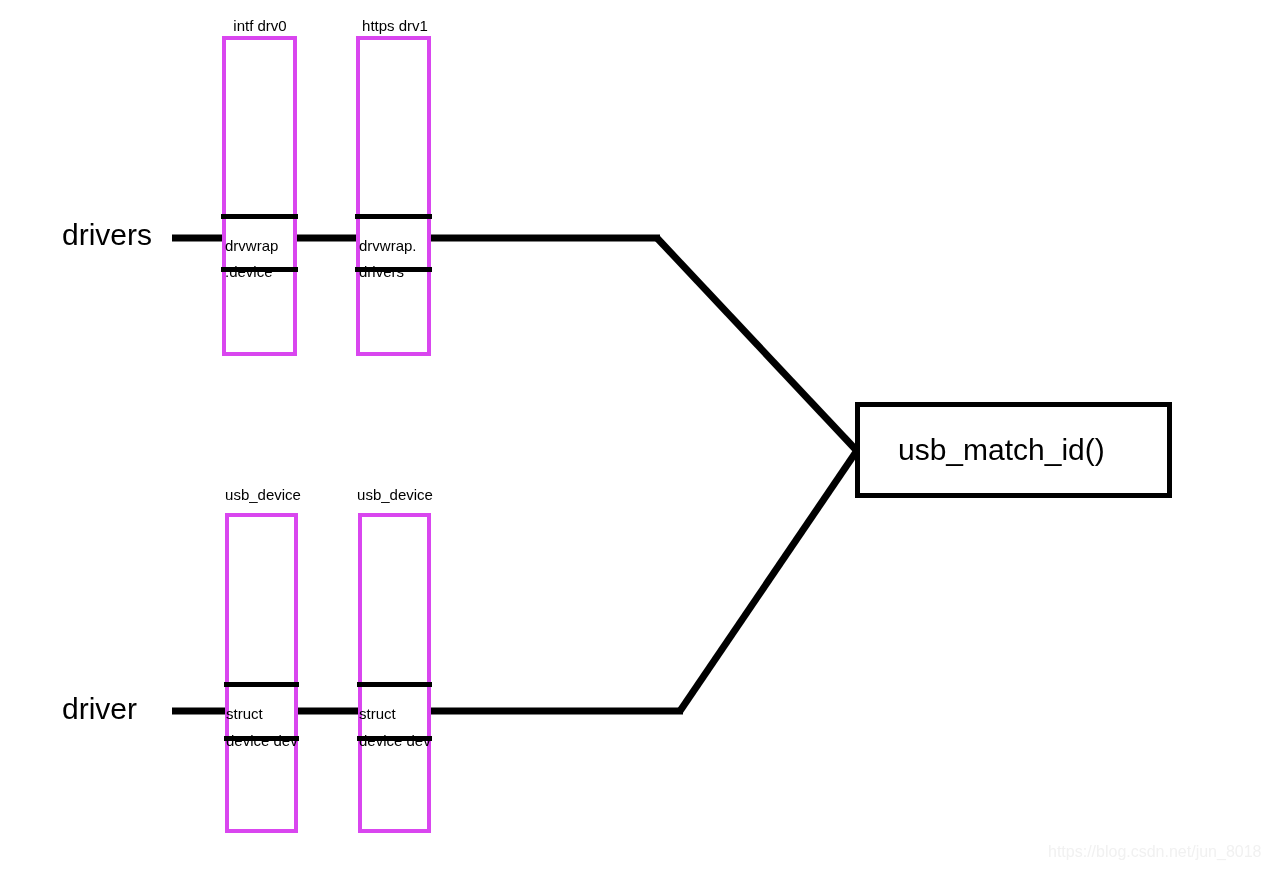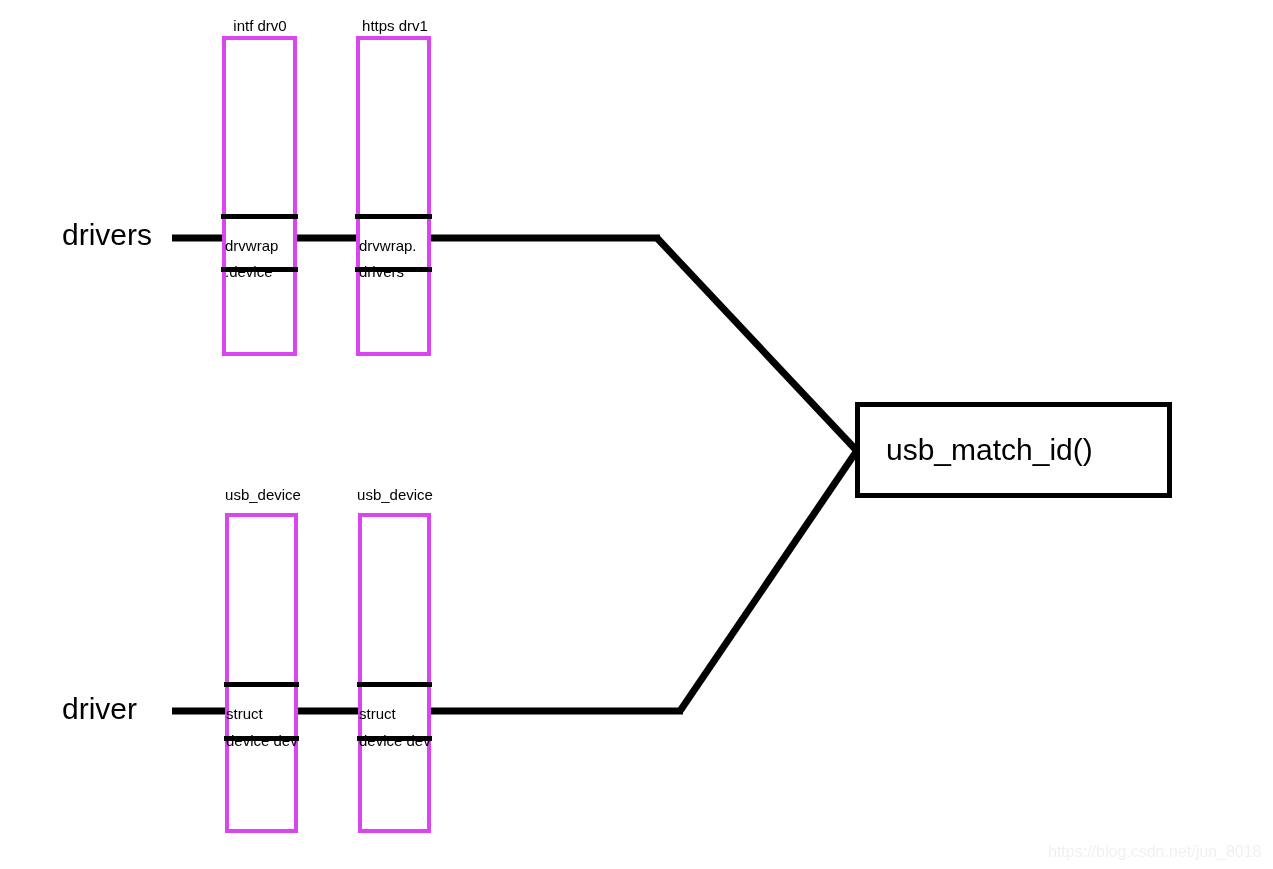--- a/index.html
+++ b/index.html
@@ -72,21 +72,21 @@
     box-sizing: border-box;
     border: 5px solid #000000;
     background: #ffffff;
     display: flex;
     align-items: center;
     justify-content: flex-start;
   }
   .match-label {
     font-size: 30px;
     line-height: 34px;
-    padding-left: 26px;
+    padding-left: 38px;
     color: #000000;
     white-space: nowrap;
   }
   .watermark {
     position: absolute;
     font-size: 16px;
     line-height: 20px;
     color: #f1f1f1;
     white-space: nowrap;
     user-select: none;

